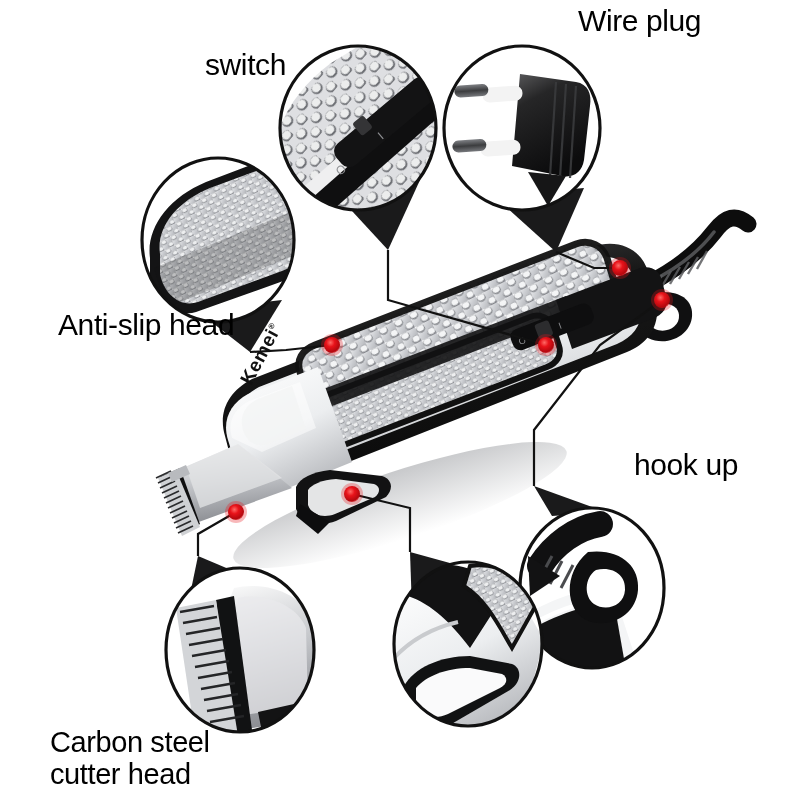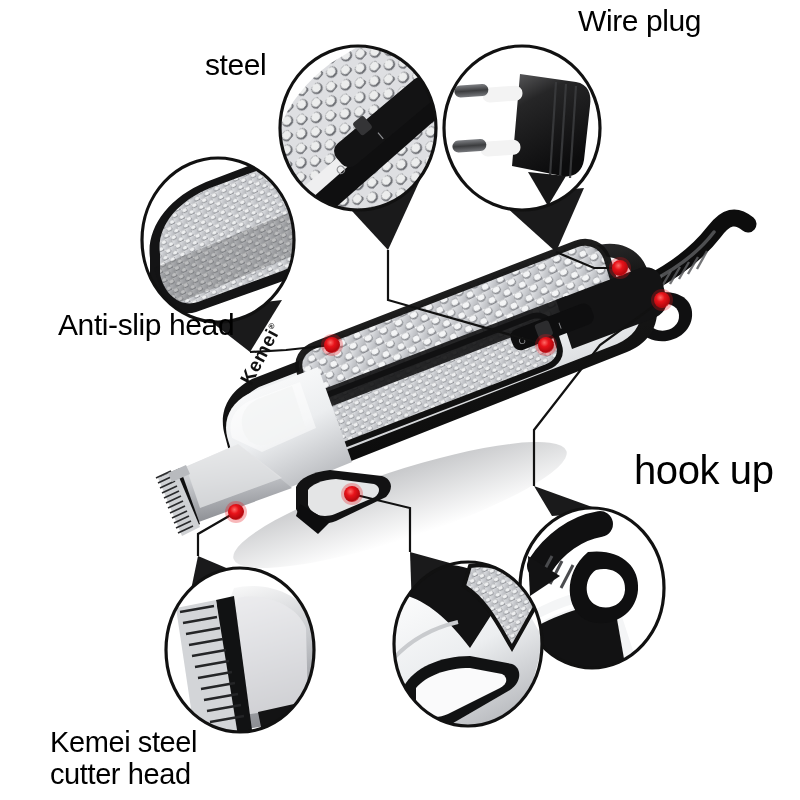--- a/index.html
+++ b/index.html
@@ -23,21 +23,21 @@
     font-family:"Liberation Sans", sans-serif;
     font-weight:400;
     letter-spacing:-0.4px;
     line-height:1.12;
     white-space:pre-line;
     user-select:none;
   }
   .lbl-switch   { left:205px; top:48px;  font-size:30px; }
   .lbl-wire     { left:578px; top:4px;   font-size:30px; }
   .lbl-anti     { left:58px;  top:308px; font-size:30px; }
-  .lbl-hook     { left:634px; top:448px; font-size:40px; }
+  .lbl-hook     { left:634px; top:448px; font-size:30px; }
   .lbl-carbon   { left:50px;  top:726px; font-size:29px; }
   .lbl-tool     { left:412px; top:726px; font-size:29px; }
 
   .brand-mark {
     position:absolute;
     left:236px; top:378px;
     font-size:19px;
     font-weight:700;
     color:#111;
     font-family:"Liberation Sans", sans-serif;
@@ -451,25 +451,25 @@
         <circle cx="352" cy="494" r="11" fill="#e8131a" opacity="0.3"></circle>
         <circle cx="352" cy="494" r="8" fill="url(#redDot)"></circle>
       </g>
     </g>
   </svg>
 
   <div class="brand-mark">
     <span>Kemei</span><sup>®</sup>
   </div>
 
-  <div class="callout-label lbl-switch">steel</div>
+  <div class="callout-label lbl-switch">switch</div>
 
   <div class="callout-label lbl-wire">Wire plug</div>
 
   <div class="callout-label lbl-anti">Anti-slip head</div>
 
   <div class="callout-label lbl-hook">hook up</div>
 
-  <div class="callout-label lbl-carbon">Kemei steel
+  <div class="callout-label lbl-carbon">Carbon steel
 cutter head</div>
 
 
 </div>
 
 </body></html>

